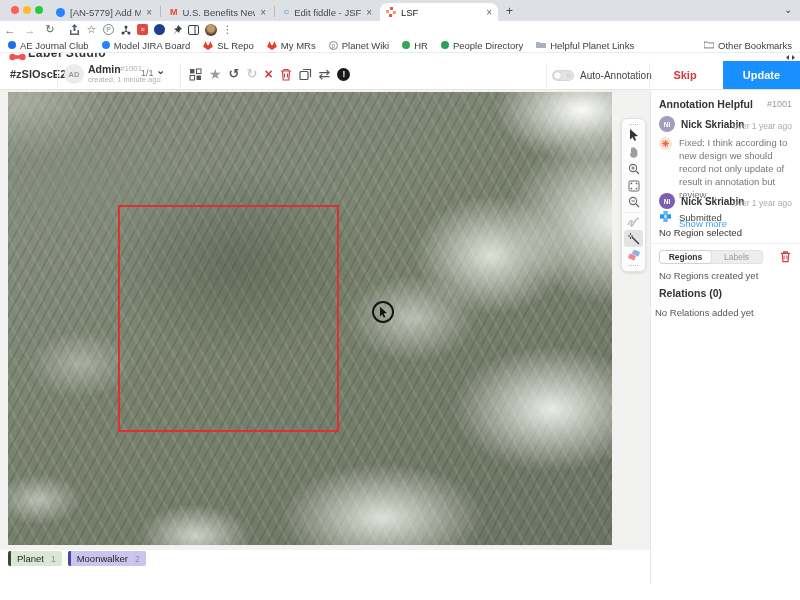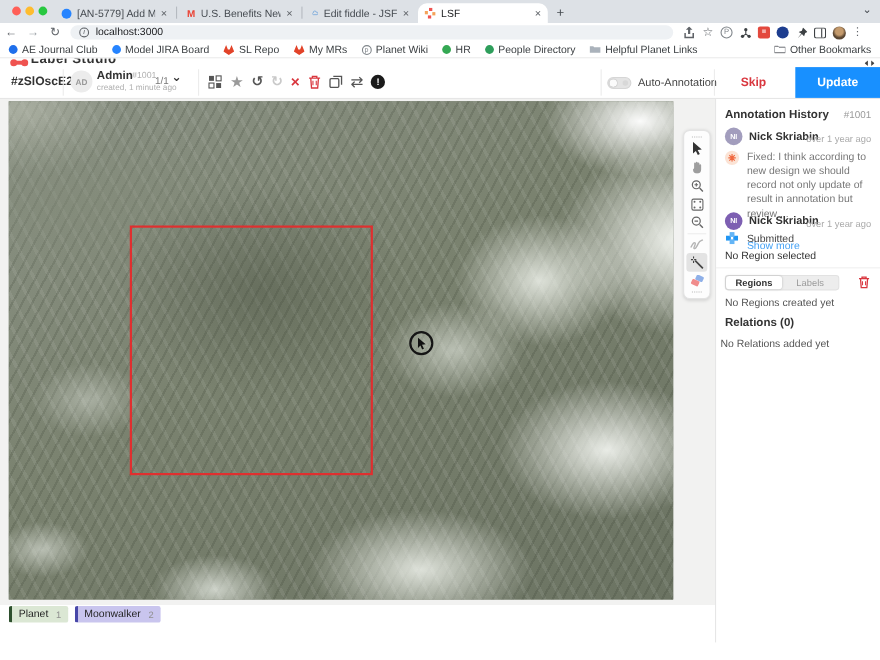--- a/index.html
+++ b/index.html
@@ -135,24 +135,20 @@
       <span class="x">×</span>
     </div>
     <span class="abs" style="left:506px; top:4px; font-size:12px; color:#454a50;">+</span>
     <span class="abs" style="left:784px; top:4px; font-size:10px; color:#454a50;">⌄</span>
   </div>
 
   <div class="abs addrbar">
     <span class="navic">←</span>
     <span class="navic" style="color:#9aa0a6;">→</span>
     <span class="navic">↻</span>
-    <div class="omnibox">
-      <span class="infoi">i</span>
-      <span>localhost:3000</span>
-    </div>
     <span class="extic" style="margin-left:8px;">
       <svg width="9" height="11" viewBox="0 0 9 11">
           <path d="M4.5 0l3 3h-2v4h-2V3h-2zM0 6h1.5v3.5h6V6H9v5H0z" fill="#5f6368"></path>
         </svg>
     </span>
     <span class="extic" style="font-size:11px; color:#5f6368;">☆</span>
     <span class="extic">
       <span style="width:11px;height:11px;border-radius:50%;border:1px solid #80868b;color:#80868b;font-size:7px;display:flex;align-items:center;justify-content:center;">P</span>
     </span>
     <span class="extic">
@@ -361,21 +357,21 @@
       <span class="hk">1</span>
     </span>
     <span class="chip" style="background:#c9c5ee; border-color:#4747a8;">
       <span>Moonwalker</span>
       <span class="hk">2</span>
     </span>
   </div>
 
 
   <div class="abs rpanel">
-    <span class="rp rp-title" style="left:8px; top:8px;">Annotation History</span>
+    <span class="rp rp-title" style="left:8px; top:8px;">Annotation Helpful</span>
     <span class="rp rp-id" style="right:8px; top:9px;">#1001</span>
 
     <div class="rp hist-avatar" style="left:8px; top:26px; background:#a29dbd;">NI</div>
     <span class="rp rp-name" style="left:30px; top:29px;">Nick Skriabin</span>
     <span class="rp rp-time" style="right:8px; top:31px;">over 1 year ago</span>
     <div class="rp commic" style="left:8px; top:47px;">
       <svg width="7" height="7" viewBox="0 0 8 8">
           <path d="M4 0v8M0 4h8M1.2 1.2l5.6 5.6M6.8 1.2L1.2 6.8" stroke="#f0683e" stroke-width="1.2"></path>
         </svg>
     </div>

